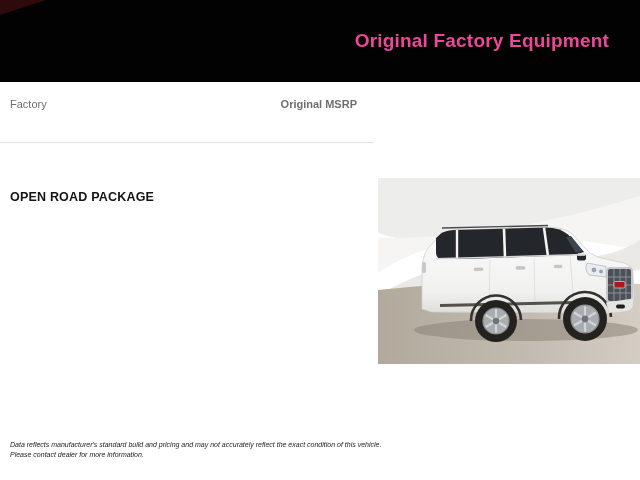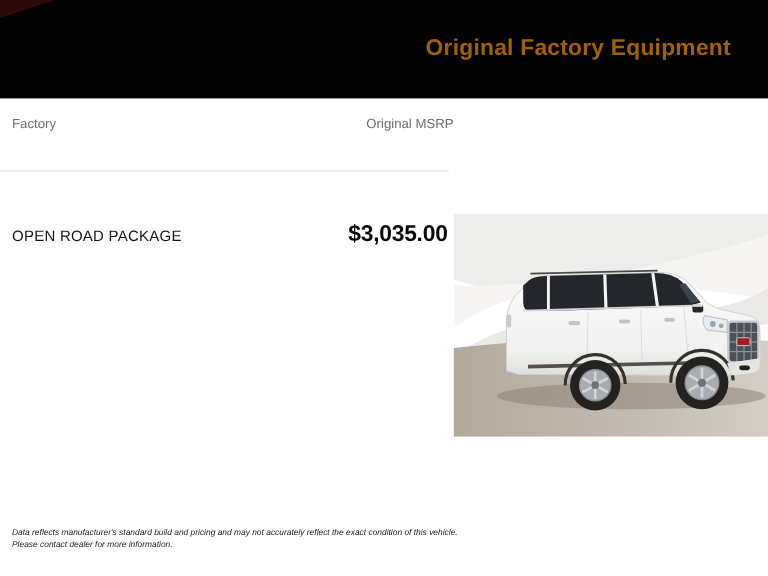--- a/index.html
+++ b/index.html
@@ -10,38 +10,38 @@
   .header-bar{
     position:absolute;left:0;top:0;width:640px;height:82px;background:#020202;
     display:flex;align-items:center;justify-content:flex-end;box-sizing:border-box;
     padding-right:31px;
   }
   .corner-accent{
     position:absolute;left:0;top:0;width:46px;height:15px;background:#2e0a0a;
     clip-path:polygon(0 0,100% 0,0 100%);
   }
   .header-title{
-    color:#a16207;font-size:19px;font-weight:bold;letter-spacing:.2px;text-align:center;
+    color:#ec4899;font-size:19px;font-weight:bold;letter-spacing:.2px;text-align:center;
   }
   .col-label{
     position:absolute;top:98px;font-size:11px;color:#6e6e6e;
   }
   .col-label.upgrade{left:10px;}
-  .col-label.msrp{right:262px;}
+  .col-label.msrp{right:283px;font-weight:bold;}
   .header-underline{
     position:absolute;left:0;top:142px;width:374px;height:1px;background:#e3e3e3;
   }
   .opt-name{
     position:absolute;left:10px;font-size:12.5px;color:#141414;letter-spacing:.2px;
   }
   .opt-price{
     position:absolute;right:267px;font-size:19px;font-weight:700;color:#0a0a0a;
     letter-spacing:-.2px;
   }
-  .opt-name.row1{top:190px;}
+  .opt-name.row1{top:190px;font-weight:bold;}
   .opt-price.row1{top:185px;}
   .opt-name.row2{top:356px;}
   .opt-price.row2{top:351px;}
   .vehicle-photo{
     position:absolute;left:378px;top:178px;width:262px;height:186px;
   }
   .disclaimer{
     position:absolute;left:10px;top:440px;width:420px;
     font-size:7px;font-style:italic;color:#222222;line-height:9.5px;letter-spacing:0;
   }
@@ -54,21 +54,20 @@
   <div class="header-bar">
     <div class="corner-accent"></div>
     <div class="header-title">Original Factory Equipment</div>
   </div>
 
   <div class="col-label upgrade">Factory</div>
   <div class="col-label msrp">Original MSRP</div>
   <div class="header-underline"></div>
 
   <div class="opt-name row1">OPEN ROAD PACKAGE</div>
-  <div class="opt-price row1">$3,035.00</div>
 
 
   <div class="vehicle-photo">
     <svg width="262" height="186" viewBox="0 0 262 186" xmlns="http://www.w3.org/2000/svg">
       <defs>
         <linearGradient id="floor" x1="0" y1="0" x2="1" y2="0">
           <stop offset="0" stop-color="#b2a99c"></stop>
           <stop offset="0.55" stop-color="#c2bab0"></stop>
           <stop offset="1" stop-color="#d4cdc3"></stop>
         </linearGradient>

